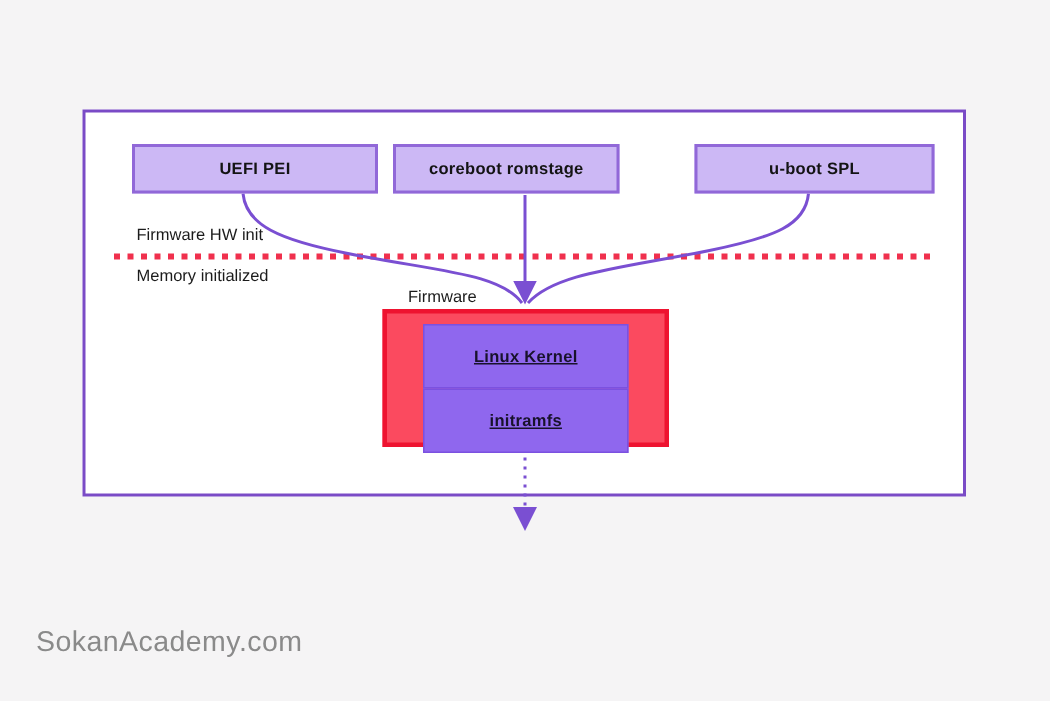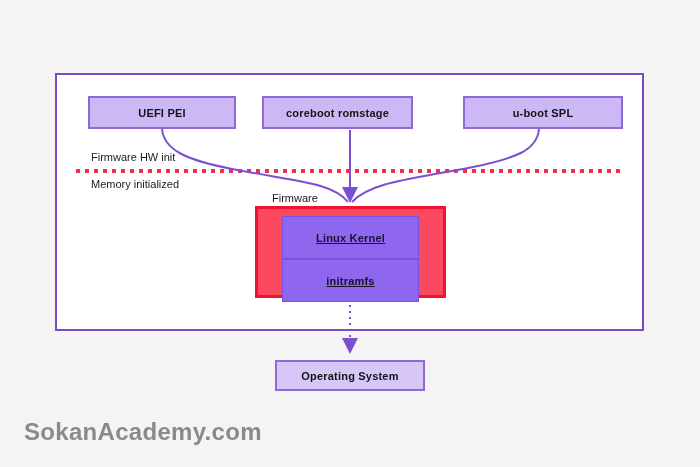--- a/index.html
+++ b/index.html
@@ -25,21 +25,21 @@
     box-sizing:border-box;
     display:flex; align-items:center; justify-content:center;
     font-size:11px; font-weight:bold; color:#141414;
     letter-spacing:.2px;
   }
   .stage-node {
     background: var(--node-fill, #ccb8f5);
     border:2px solid var(--node-border, #9168d8);
     height:33px; top:96px;
   }
-  .stage-uefi     { left:88px;  width:148px; }
+  .stage-uefi     { left:88px;  width:164px; }
   .stage-coreboot { left:262px; width:151px; }
   .stage-uboot    { left:463px; width:160px; }
   .linuxboot-box {
     position:absolute;
     left:255px; top:206px; width:191px; height:92px;
     box-sizing:border-box;
     background: var(--linuxboot-fill, #fb4a5f);
     border:3px solid var(--linuxboot-border, #ee1330);
   }
   .inner-node {
@@ -61,21 +61,21 @@
     font-size:11px; color:#1b1b1b;
     white-space:nowrap;
     padding-left:16px;
   }
   .lbl-firmware  { left:75px;  top:151px; }
   .lbl-memory    { left:75px;  top:178px;text-align:right; }
   .lbl-linuxboot { left:256px; top:192px; }
   .watermark {
     position:absolute;
     left:24px; top:418px;
-    font-size:24px; font-weight:bold;
+    font-size:19px; font-weight:normal;
     color: var(--watermark-text, #8a8a8a);
     letter-spacing:.3px;
   }
   svg.overlay {
     position:absolute; left:0; top:0;
     width:700px; height:467px;
     pointer-events:none;
   }
   .connector { fill:none; stroke: var(--arrow, #7a4fd2); stroke-width:2; }
   .divider-line { stroke: var(--divider-dots, #f0304d); stroke-width:4; }
@@ -119,17 +119,16 @@
   <div class="small-label lbl-memory">Memory initialized</div>
 
   <div class="small-label lbl-linuxboot">Firmware</div>
 
   <div class="linuxboot-box"></div>
 
   <div class="node inner-node inner-kernel">Linux Kernel</div>
 
   <div class="node inner-node inner-initramfs">initramfs</div>
 
-  <div class="node os-node">Operating System</div>
 
   <div class="watermark">SokanAcademy.com</div>
 
 </div>
 
 </body></html>

